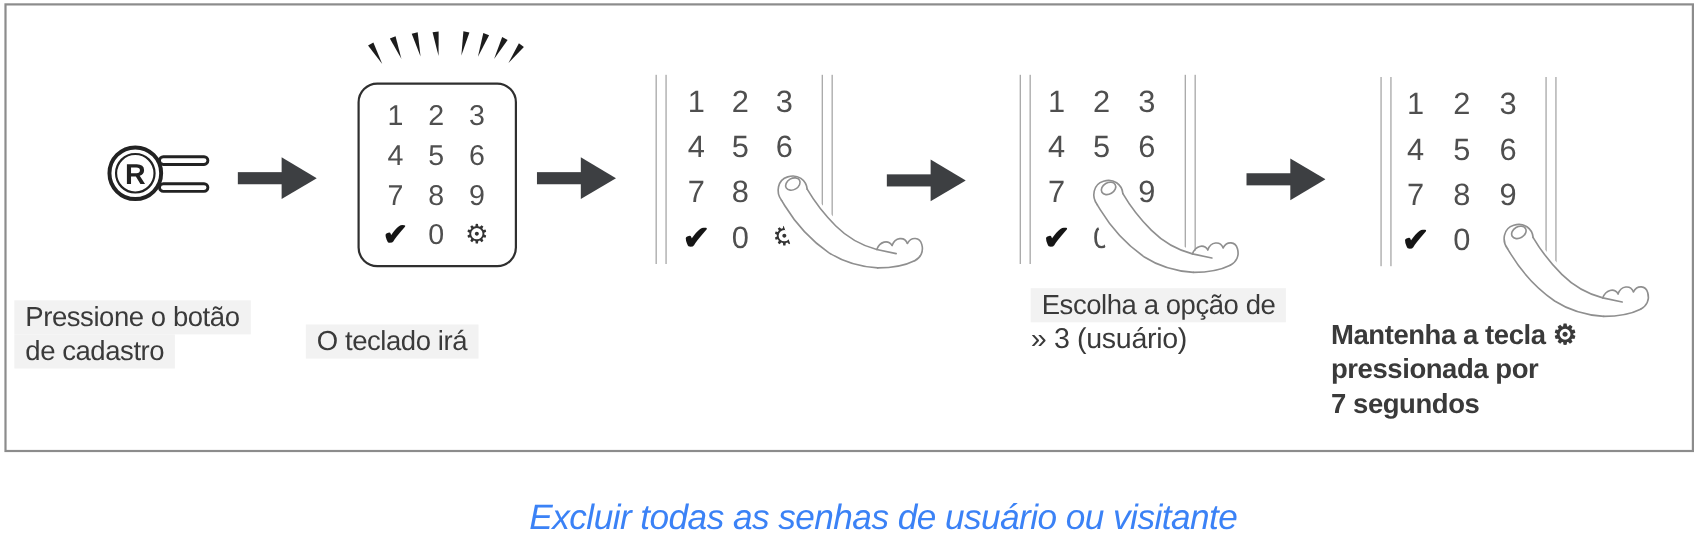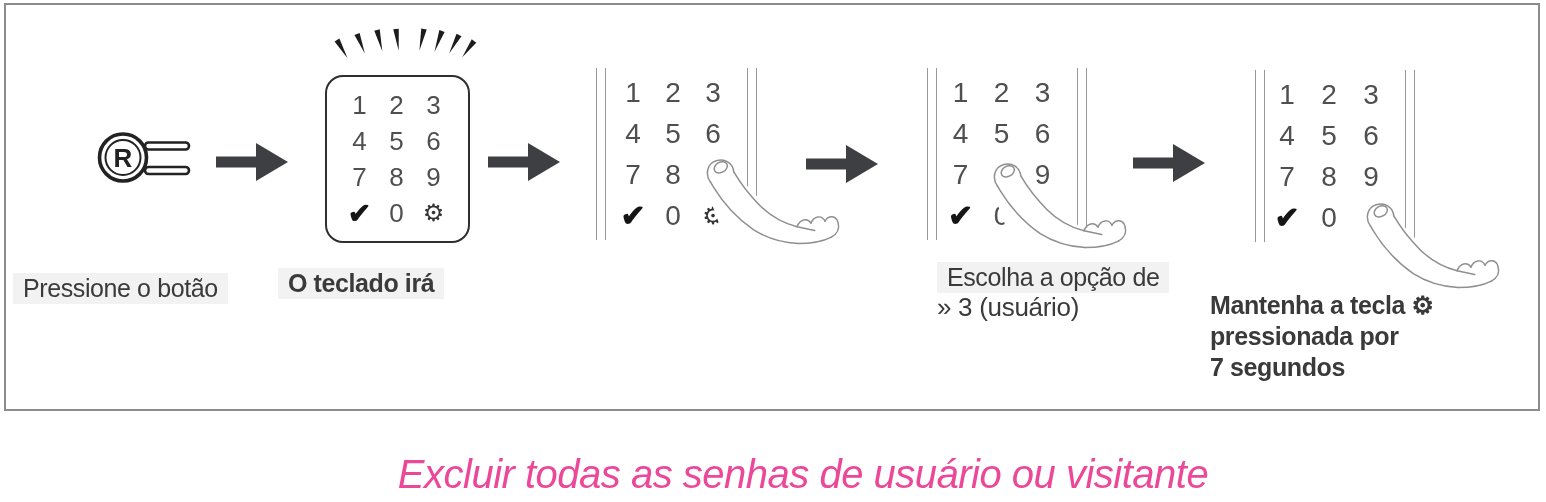--- a/index.html
+++ b/index.html
@@ -49,41 +49,42 @@
     position:absolute; width:260px; text-align:left;
     font-size:25px; line-height:31px; color:#3a3a3a; letter-spacing:-0.4px;
   }
   .cap-line { display:block; }
   .hl { display:inline-block; background:#f2f2f2; padding:0 10px; }
   .plus-line { font-size:33px; line-height:40px; margin-top:4px; color:#222; }
   .opt-line { font-size:26px; line-height:28px; letter-spacing:-0.3px; }
 
   .footer {
     position:absolute; left:60px; top:452px; width:1486px; text-align:center;
-    font-style:italic; font-size:40px; color:#ec4899; letter-spacing:-0.5px;
+    font-style:italic; font-size:32px; color:#3b82f6; letter-spacing:-0.5px;
   }
 
   .abs { position:absolute; }
 </style>
 </head>
 <body>
 
 <div class="canvas">
   <div class="frame"></div>
 
   <svg class="abs" style="left:96px; top:127px;" width="100" height="61" viewBox="0 0 100 61">
     <rect x="49" y="15.5" width="44" height="7" rx="3.5" fill="#fff" stroke="#222" stroke-width="2.6"></rect>
     <rect x="49" y="40" width="44" height="7" rx="3.5" fill="#fff" stroke="#222" stroke-width="2.6"></rect>
     <circle cx="27" cy="30.5" r="23.5" fill="#fff" stroke="#222" stroke-width="3.6"></circle>
     <circle cx="27" cy="30.5" r="17.5" fill="#fff" stroke="#222" stroke-width="2"></circle>
     <text x="27" y="40" text-anchor="middle" font-size="26" font-weight="bold" fill="#222">R</text>
   </svg>
 
   <div class="caption" style="left:13px; top:273px;">
     <span class="cap-line"><span class="hl">Pressione o botão</span></span>
+    <span class="cap-line"><span class="hl">de cadastro</span></span>
   </div>
 
   <svg class="arrow" style="left:216px; top:142px;" viewBox="0 0 72 40">
     <rect x="0" y="14.5" width="42" height="11" fill="#3d3f42"></rect>
     <polygon points="40,1 72,20 40,39" fill="#3d3f42"></polygon>
   </svg>
 
   <svg class="abs" style="left:328px; top:27px;" width="155" height="44" viewBox="0 0 155 44">
     <g fill="#1c1c1c">
       <path d="M-2.8,0 L2.8,0 L0,21 Z" transform="translate(9,13) rotate(-30)"></path>
@@ -106,21 +107,21 @@
     <span class="key">5</span>
     <span class="key">6</span>
     <span class="key">7</span>
     <span class="key">8</span>
     <span class="key">9</span>
     <span class="key check">✔</span>
     <span class="key">0</span>
     <span class="key gear">⚙</span>
   </div>
 
-  <div class="caption" style="left:278px; top:268px;font-weight:bold;">
+  <div class="caption" style="left:278px; top:295px;">
     <span class="cap-line"><span class="hl">O teclado irá</span></span>
   </div>
 
   <svg class="arrow" style="left:488px; top:142px;" viewBox="0 0 72 40">
     <rect x="0" y="14.5" width="42" height="11" fill="#3d3f42"></rect>
     <polygon points="40,1 72,20 40,39" fill="#3d3f42"></polygon>
   </svg>
 
   <div class="doorpair" style="left:596px;"></div>
   <div class="doorpair" style="left:747px;"></div>

